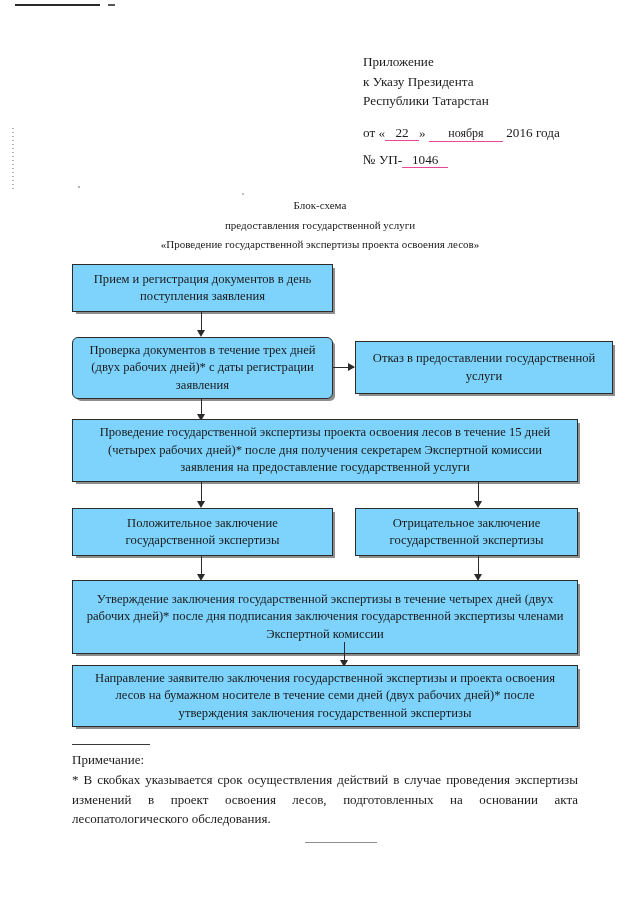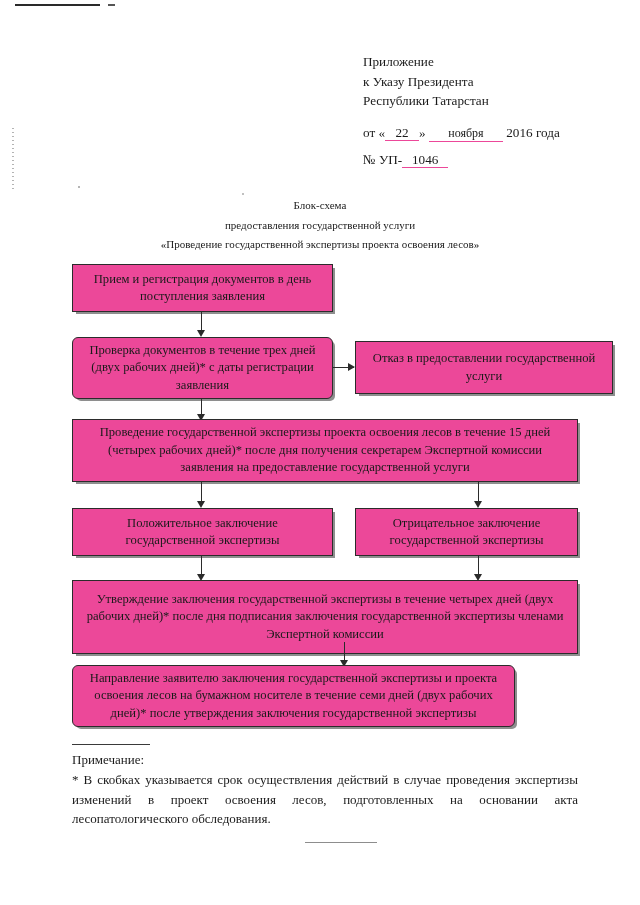--- a/index.html
+++ b/index.html
@@ -58,21 +58,21 @@
     text-align:center;font-size:11px;line-height:19.5px;
   }
 
   
   .chart{position:absolute;left:0;top:0;width:640px;height:905px;}
 
   .node{
     position:absolute;
     box-sizing:border-box;
     border:1.2px solid #2b2b2b;
-    background:#ec4899;
+    background:#7dd3fc;
     box-shadow:3px 3px 0 -1px #8e8e8e;
     display:flex;align-items:center;justify-content:center;
     text-align:center;
     font-size:12.6px;line-height:17.5px;
     padding:8px 8px;
   }
   .node span{display:block;width:100%;}
 
   
   .vline{position:absolute;width:1.4px;background:#2b2b2b;}
@@ -181,21 +181,21 @@
   <div class="vline" style="left:478px; top:556px; height:21px;"></div>
   <div class="arrow-down" style="left:474px; top:574px;"></div>
 
   <div class="node" style="left:72px;  top:580px; width:506px; height:74px;">
     <span>Утверждение заключения государственной экспертизы в течение четырех дней (двух рабочих дней)* после дня подписания заключения государственной экспертизы членами Экспертной комиссии</span>
   </div>
 
   <div class="vline" style="left:344px; top:642px; height:21px;"></div>
   <div class="arrow-down" style="left:340px; top:660px;"></div>
 
-  <div class="node" style="left:72px;  top:665px; width:443px; height:62px;border-radius:6px;">
+  <div class="node" style="left:72px;  top:665px; width:506px; height:62px;">
     <span>Направление заявителю заключения государственной экспертизы и проекта освоения лесов на бумажном носителе в течение семи дней (двух рабочих дней)* после утверждения заключения государственной экспертизы</span>
   </div>
 
 </div>
 
 <div class="note-rule"></div>
 <div class="note-label">Примечание:</div>
 <div class="note-body">* В скобках указывается срок осуществления действий в случае проведения экспертизы изменений в проект освоения лесов, подготовленных на основании акта лесопатологического обследования.</div>
 <div class="bottom-rule"></div>
 

